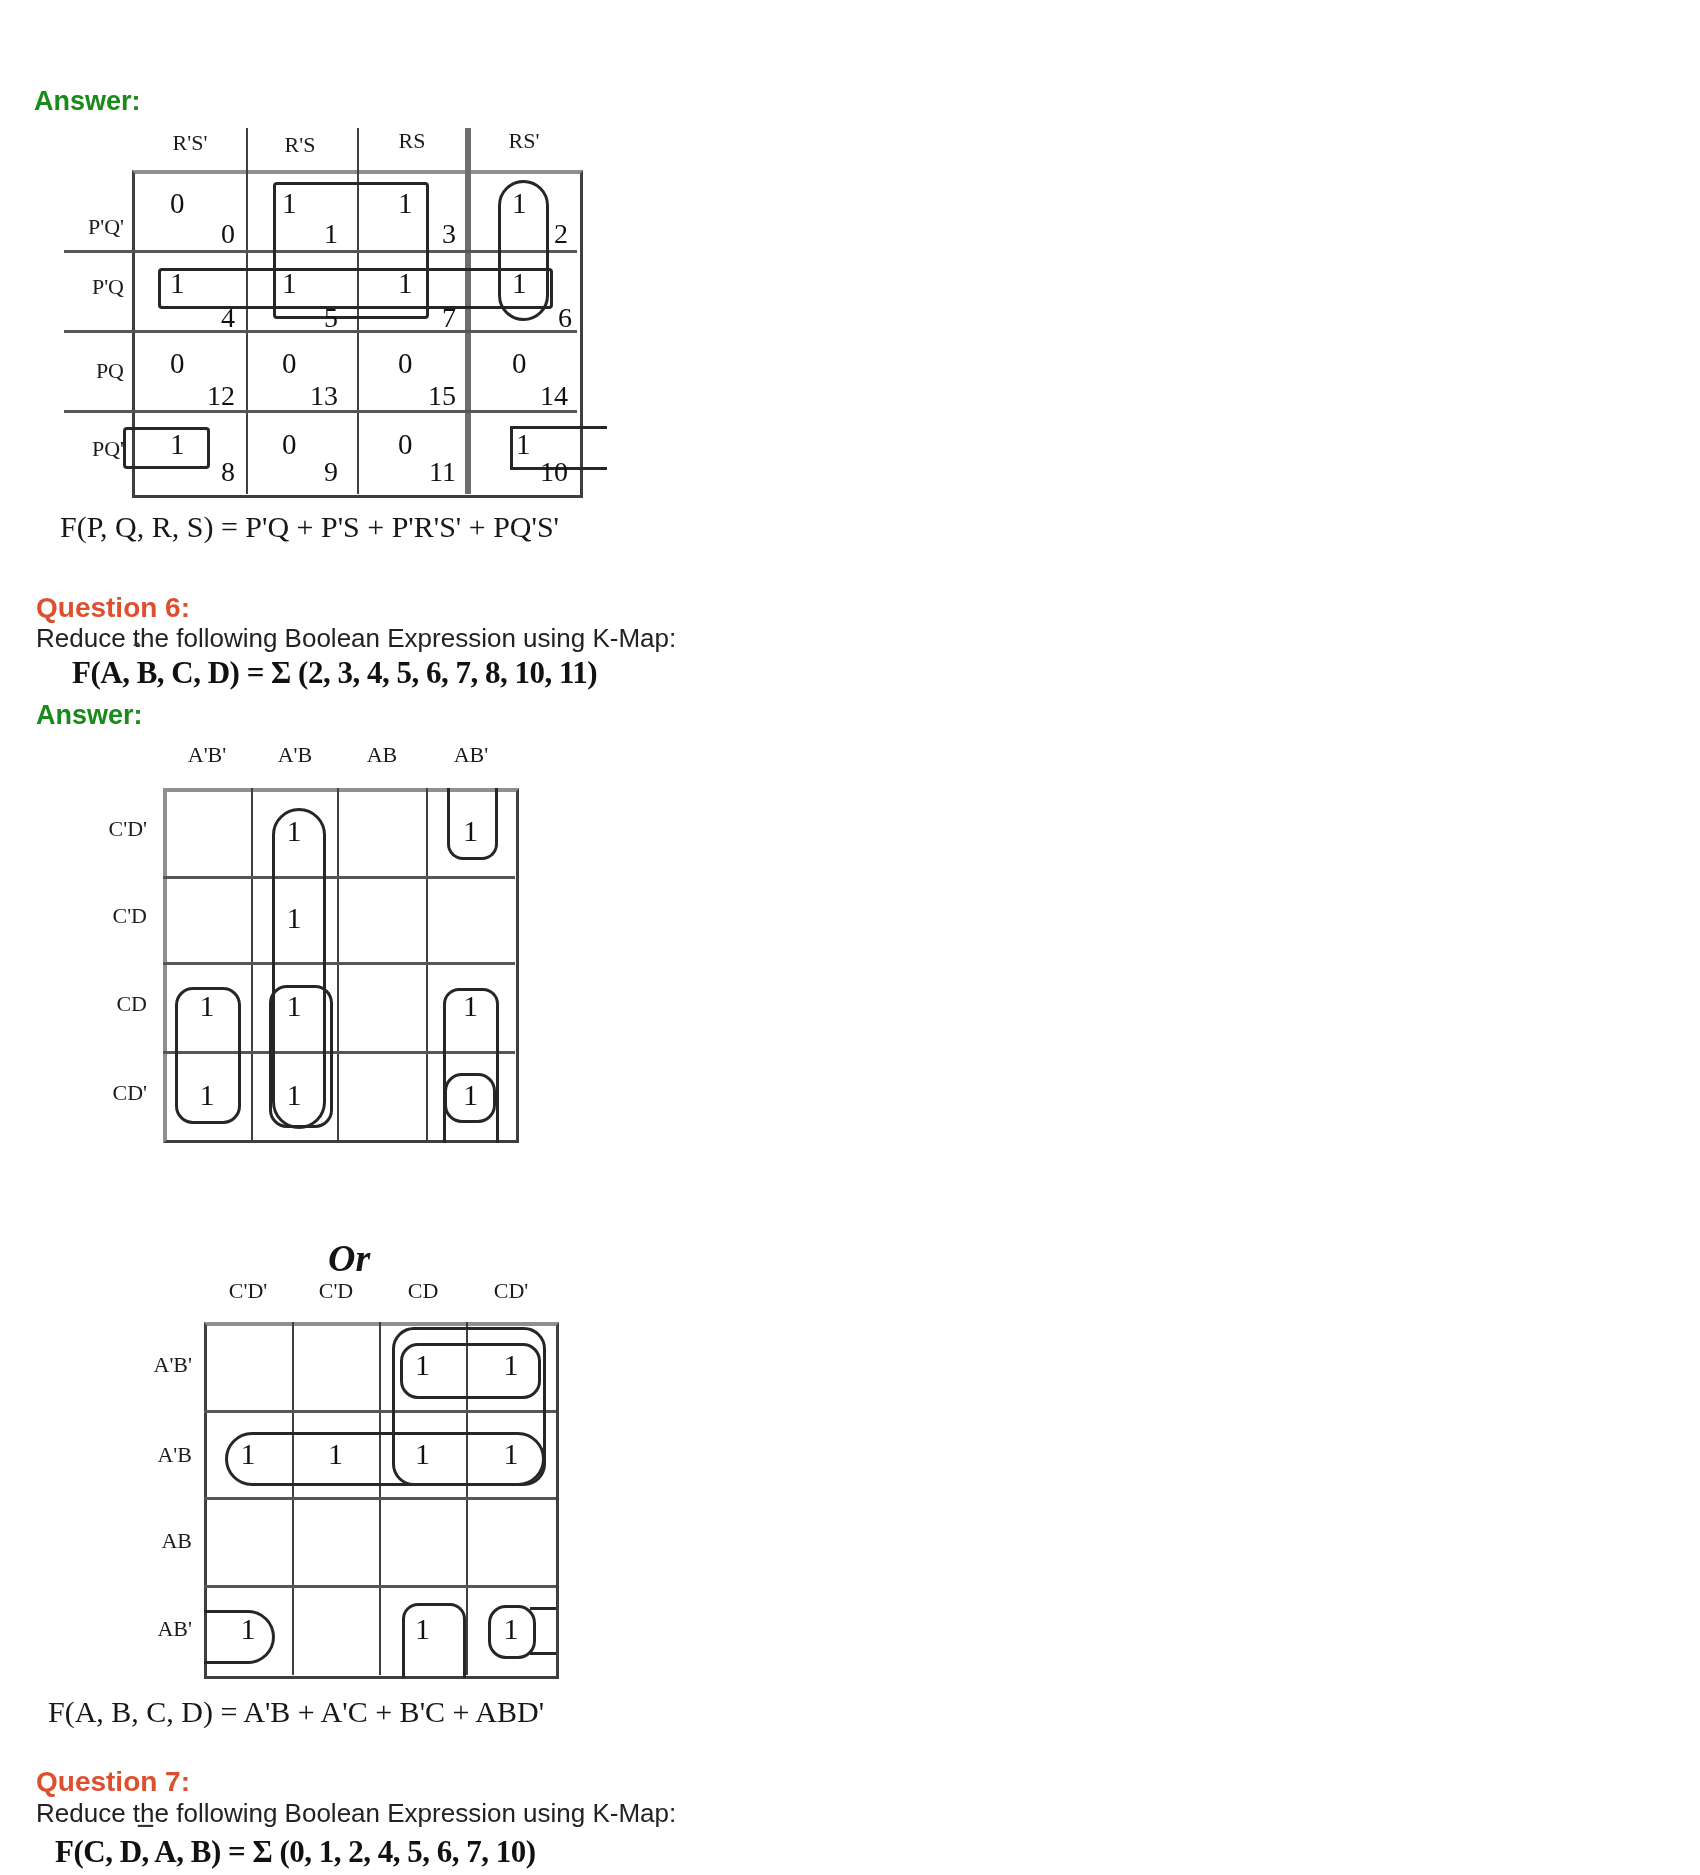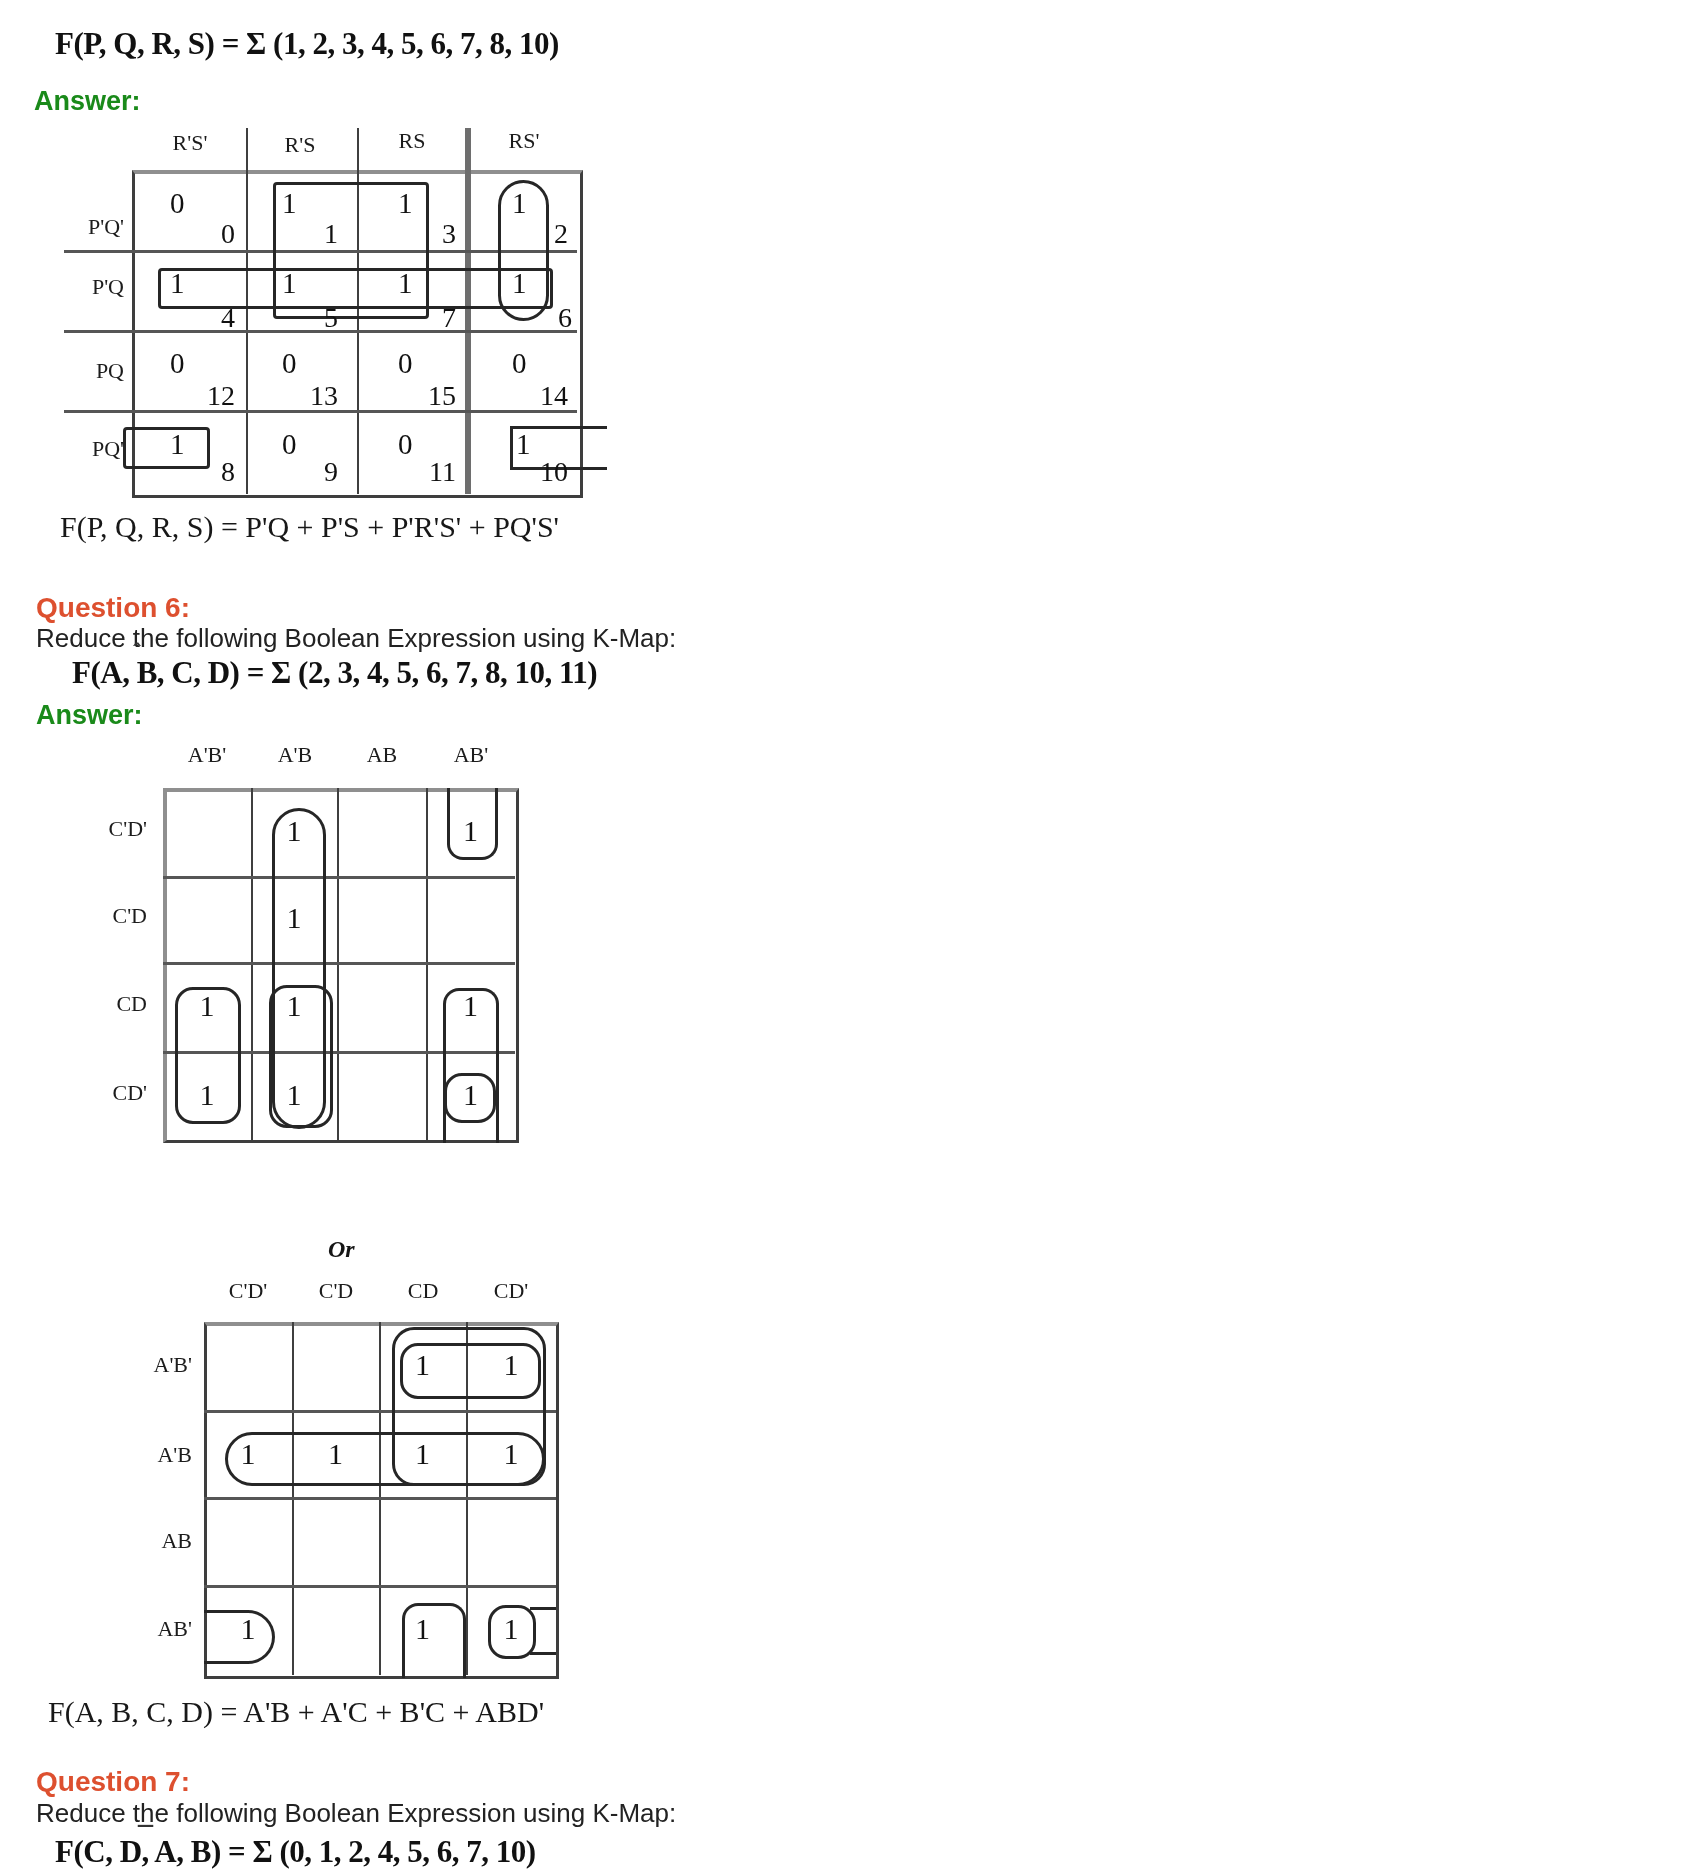--- a/index.html
+++ b/index.html
@@ -11,21 +11,21 @@
            font-size:31px;letter-spacing:-0.5px;white-space:nowrap;color:#111;}
   .result{position:absolute;font-family:"Liberation Serif",serif;font-size:30px;
           letter-spacing:0px;white-space:nowrap;color:#181818;}
   .qtitle{position:absolute;font-family:"Liberation Sans",sans-serif;font-weight:bold;
           font-size:28px;white-space:nowrap;}
   .answer{position:absolute;font-family:"Liberation Sans",sans-serif;font-weight:bold;
           font-size:27px;white-space:nowrap;}
   .prompt{position:absolute;font-family:"Liberation Sans",sans-serif;font-size:26px;
           white-space:nowrap;color:#222;}
   .orlbl{position:absolute;font-family:"Liberation Serif",serif;font-weight:bold;
-         font-style:italic;font-size:24px;color:#151515;}
+         font-style:italic;font-size:38px;color:#151515;}
   .decor{position:absolute;font-family:"Liberation Serif",serif;font-weight:bold;
          font-size:24px;color:#333;}
   
   .kh{position:absolute;transform:translateX(-50%);font-family:"Liberation Serif",serif;
       font-size:22px;white-space:nowrap;color:#1c1c1c;}
   .krl{position:absolute;font-family:"Liberation Serif",serif;font-size:22px;
        text-align:right;white-space:nowrap;color:#1c1c1c;}
   .frame{position:absolute;border:3px solid #3e3e3e;border-top:4px solid #8f8f8f;}
   .vline{position:absolute;width:2px;background:#3f3f3f;}
   .vthick{position:absolute;width:6px;background:#6e6e6e;}
@@ -41,21 +41,20 @@
   .nb{border-bottom:none;border-radius:16px 16px 0 0;}
   .nl{border-left:none;border-radius:0 999px 999px 0;}
   .nr{border-right:none;border-radius:0;}
   .ext{position:absolute;border-top:3px solid #262626;border-bottom:3px solid #262626;}
 </style>
 </head>
 <body>
 
 <div class="page">
 
-  <div class="formula" style="left:55px;top:26px;">F(P, Q, R, S) = Σ (1, 2, 3, 4, 5, 6, 7, 8, 10)</div>
   <div class="answer" style="left:34px;top:86px;color:#1a8a1a;">Answer:</div>
 
   <div class="abs">
 
     <span class="kh" style="left:190px;top:130px;">R'S'</span>
     <span class="kh" style="left:300px;top:132px;">R'S</span>
     <span class="kh" style="left:412px;top:128px;">RS</span>
     <span class="kh" style="left:524px;top:128px;">RS'</span>
 
     <span class="krl" style="left:42px;top:214px;width:82px;">P'Q'</span>

